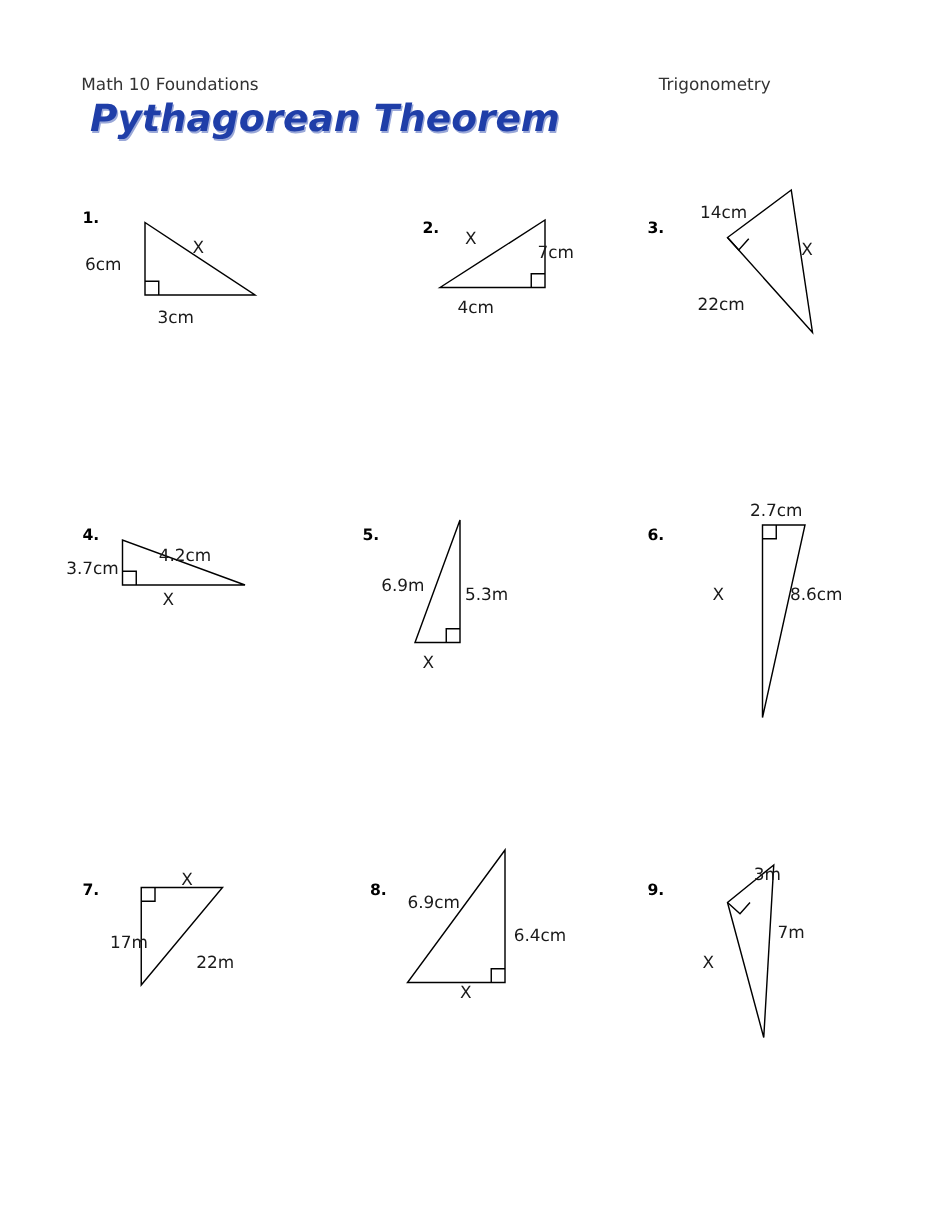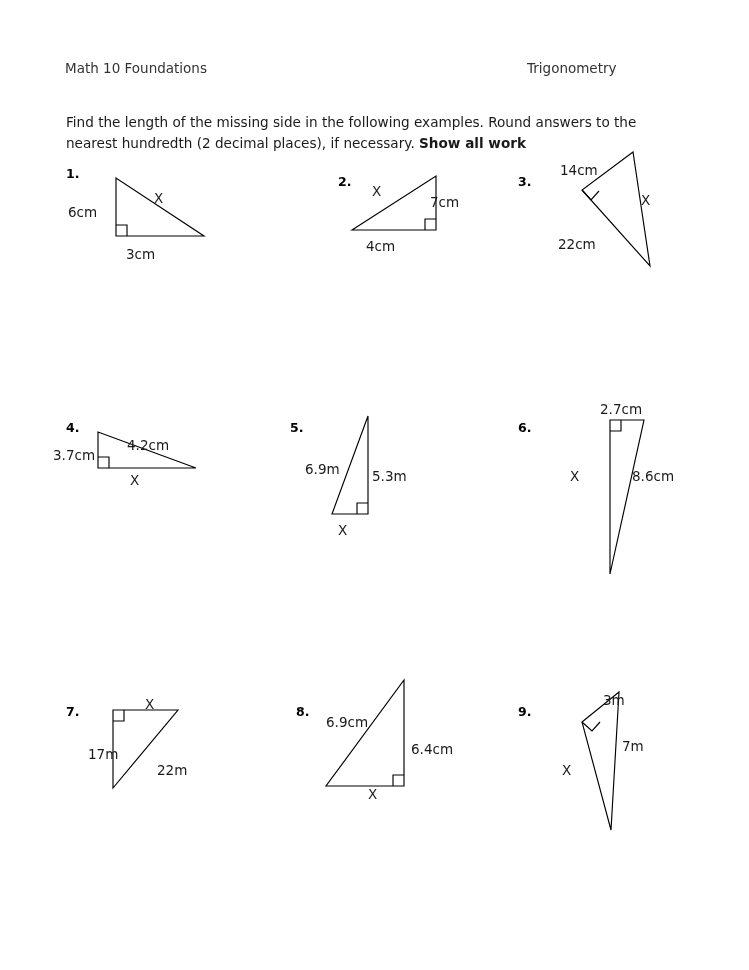--- a/index.html
+++ b/index.html
@@ -82,25 +82,22 @@
   }
 </style>
 </head>
 <body>
 
 <div class="sheet">
 
   <div class="hdr hdr-left">Math 10 Foundations</div>
   <div class="hdr hdr-right">Trigonometry</div>
 
+  <div class="title">Pythagorean Theorem</div>
 
-  <div class="instructions">
-    <span>Find the length of the missing side in the following examples. Round answers to the</span>
-    <span>nearest hundredth (2 decimal places), if necessary. </span><b>Show all work</b>
-  </div>
 
   <div class="qnum" style="left:66px; top:150px;">1.</div>
   <div class="fig" style="left:108px; top:156px;">
     <svg width="110" height="80" viewBox="0 0 110 80">
       <polygon points="8,6 8,64 96,64"></polygon>
       <polyline points="8,53 19,53 19,64"></polyline>
     </svg>
   </div>
   <div class="lbl" style="left:68px; top:188px;">6cm</div>
   <div class="lbl" style="left:154px; top:174px;">X</div>

